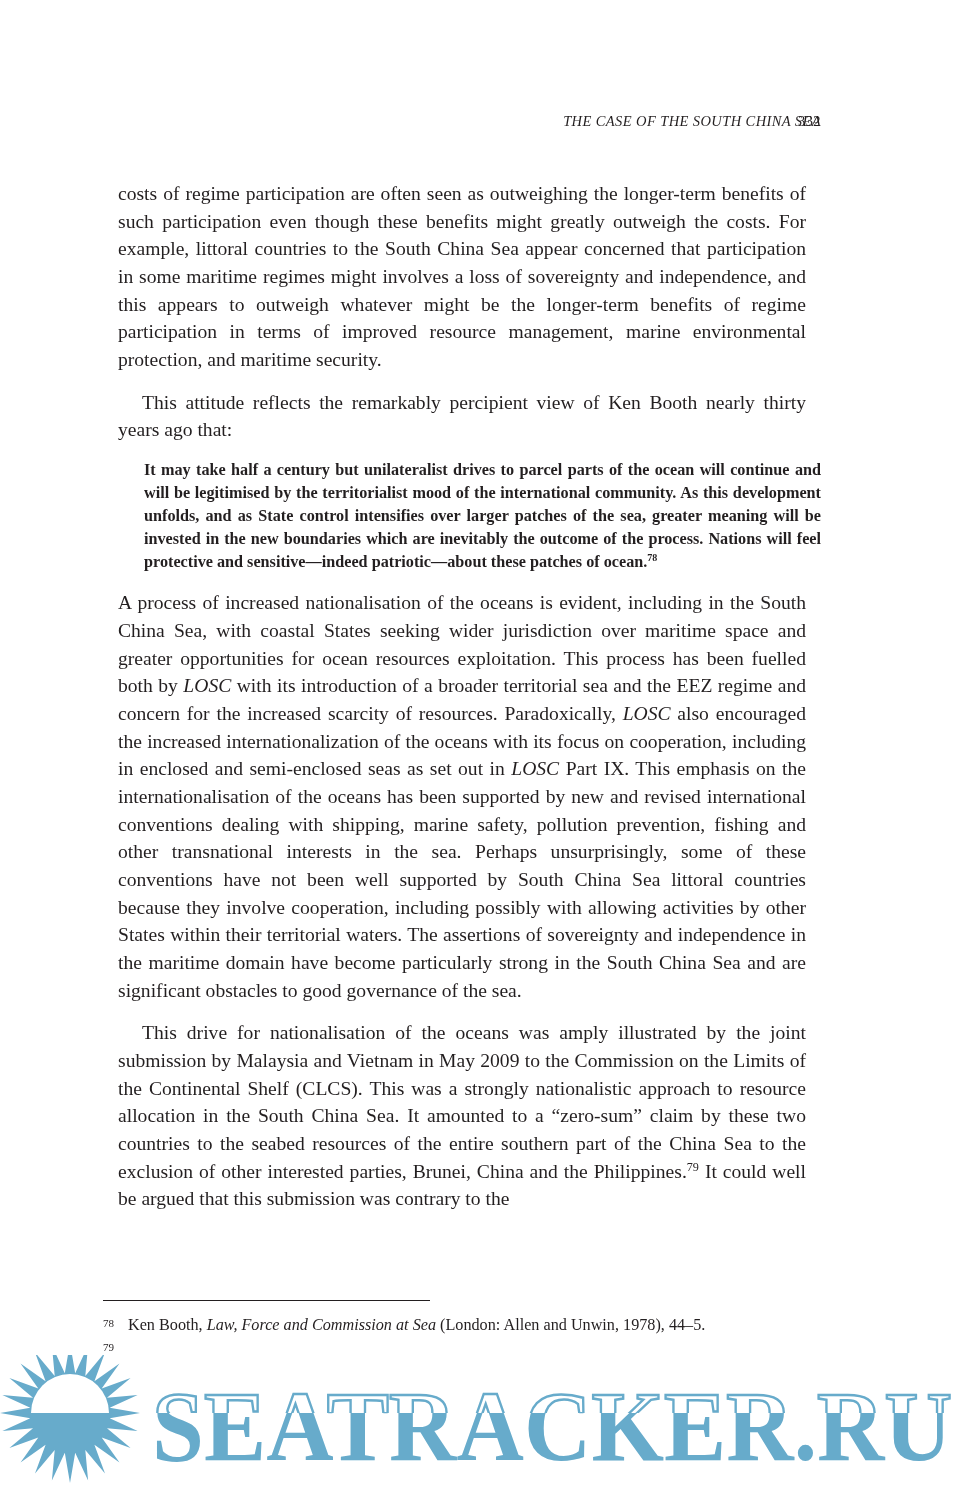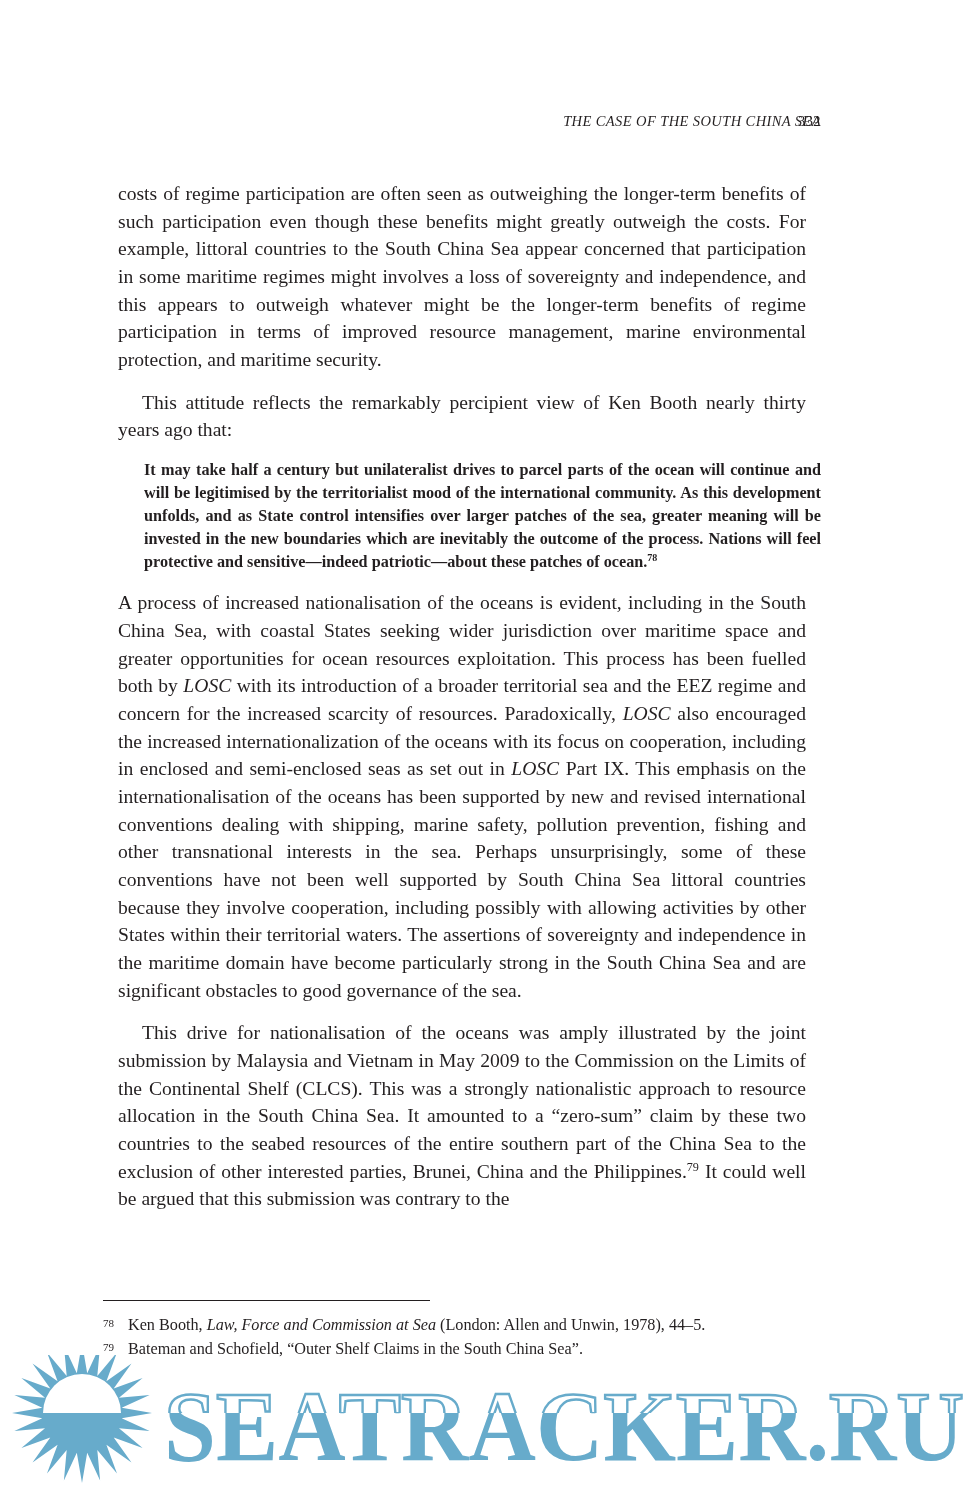--- a/index.html
+++ b/index.html
@@ -22,21 +22,21 @@
   .para.indent { text-indent: 24px; }
   .blockquote {
     margin: 14px 0 14px 41px; font-size: 16.2px; line-height: 23.1px; text-align: justify; font-weight: bold;
   }
   sup.fnref { font-size: 0.62em; vertical-align: 0.55em; line-height: 0; }
   i { font-style: italic; }
   .fn-rule { position: absolute; left: 103px; top: 1300px; width: 327px; height: 0; border-top: 1.2px solid #231f20; }
   .footnotes { position: absolute; left: 103px; top: 1314px; width: 718px; font-size: 16.2px; line-height: 23.5px; }
   .footnote { display: flex; }
   .fn-num { width: 25px; font-size: 11px; vertical-align: top; line-height: 18px; }
-  .watermark { position: absolute; left: 12px; top: 1355px; width: 956px; height: 143px; }
+  .watermark { position: absolute; left: 0; top: 1355px; width: 956px; height: 143px; }
 </style>
 </head>
 <body>
 
 <div class="page">
 
   <div class="running-head">
     <span class="running-title">THE CASE OF THE SOUTH CHINA SEA</span>
     <span class="page-number">332</span>
   </div>
@@ -53,21 +53,20 @@
 
   <div class="fn-rule"></div>
 
   <div class="footnotes">
     <div class="footnote">
       <span class="fn-num">78</span>
       <span><span>Ken Booth, </span><i>Law, Force and Commission at Sea</i><span> (London: Allen and Unwin, 1978), 44–5.</span></span>
     </div>
     <div class="footnote">
       <span class="fn-num">79</span>
-      <span><span>Bateman and Schofield, “Outer Shelf Claims in the South China Sea”.</span></span>
     </div>
   </div>
 
   <div class="watermark">
     <svg width="974" height="143" viewBox="0 0 974 143">
       <defs>
         <clipPath id="lowerHalf">
             <rect x="0" y="58" width="974" height="100"></rect>
           </clipPath>
         <clipPath id="upperHalf">

